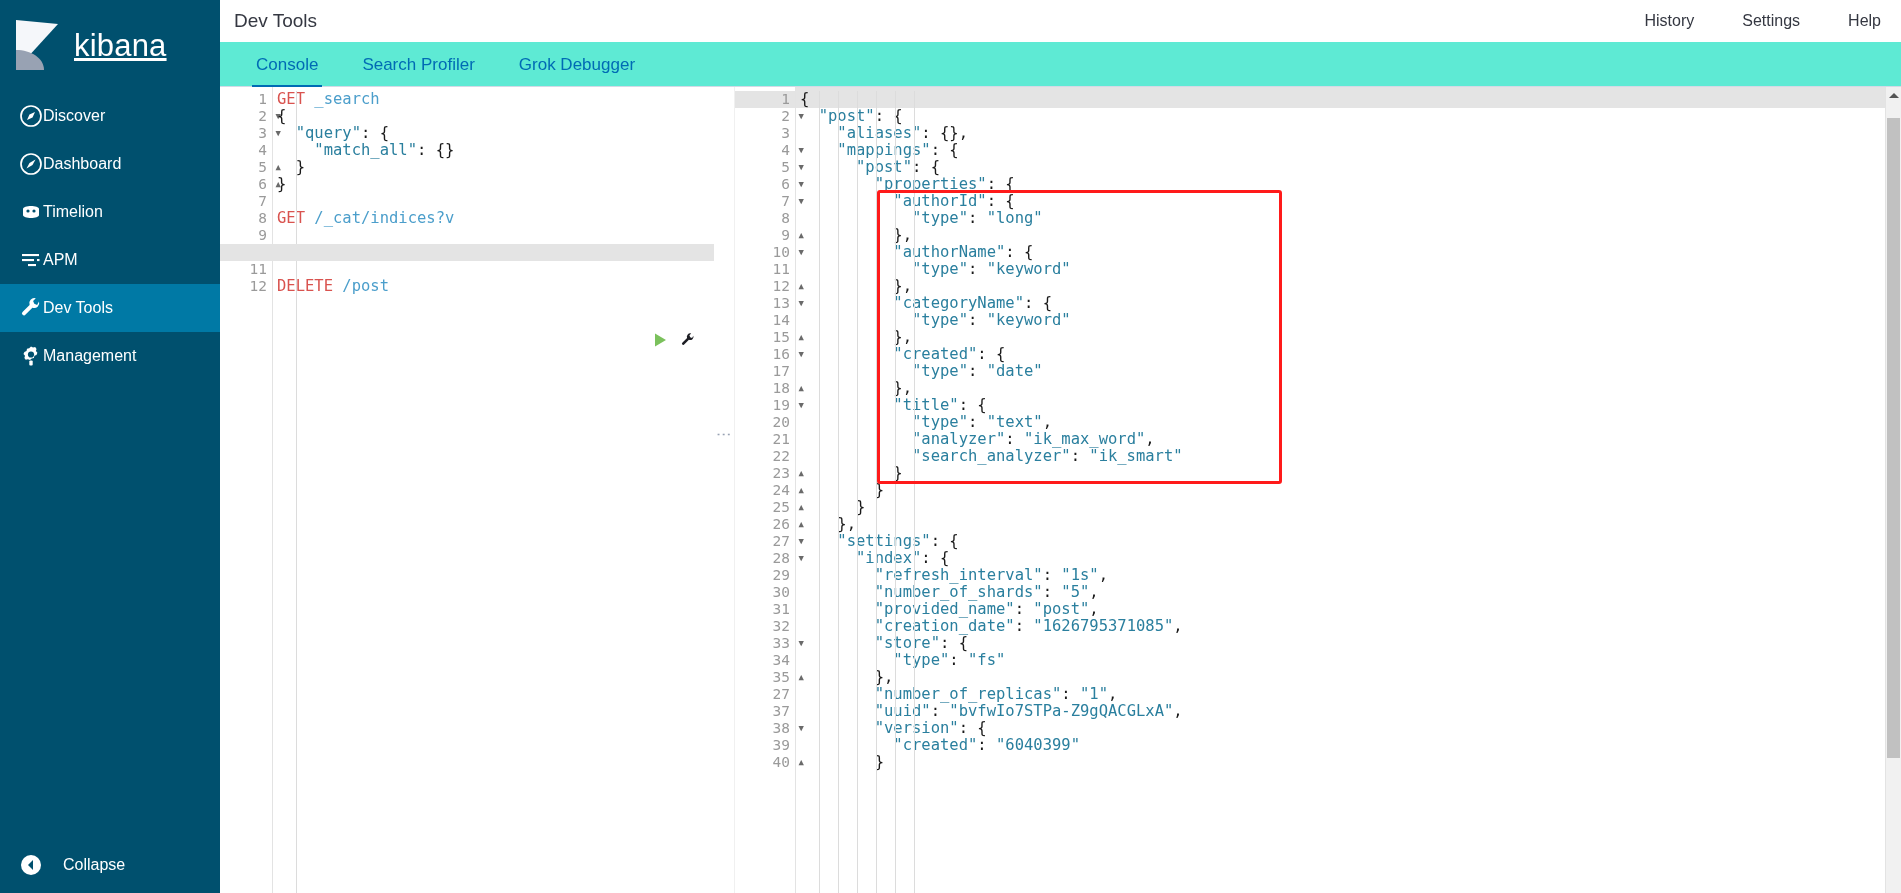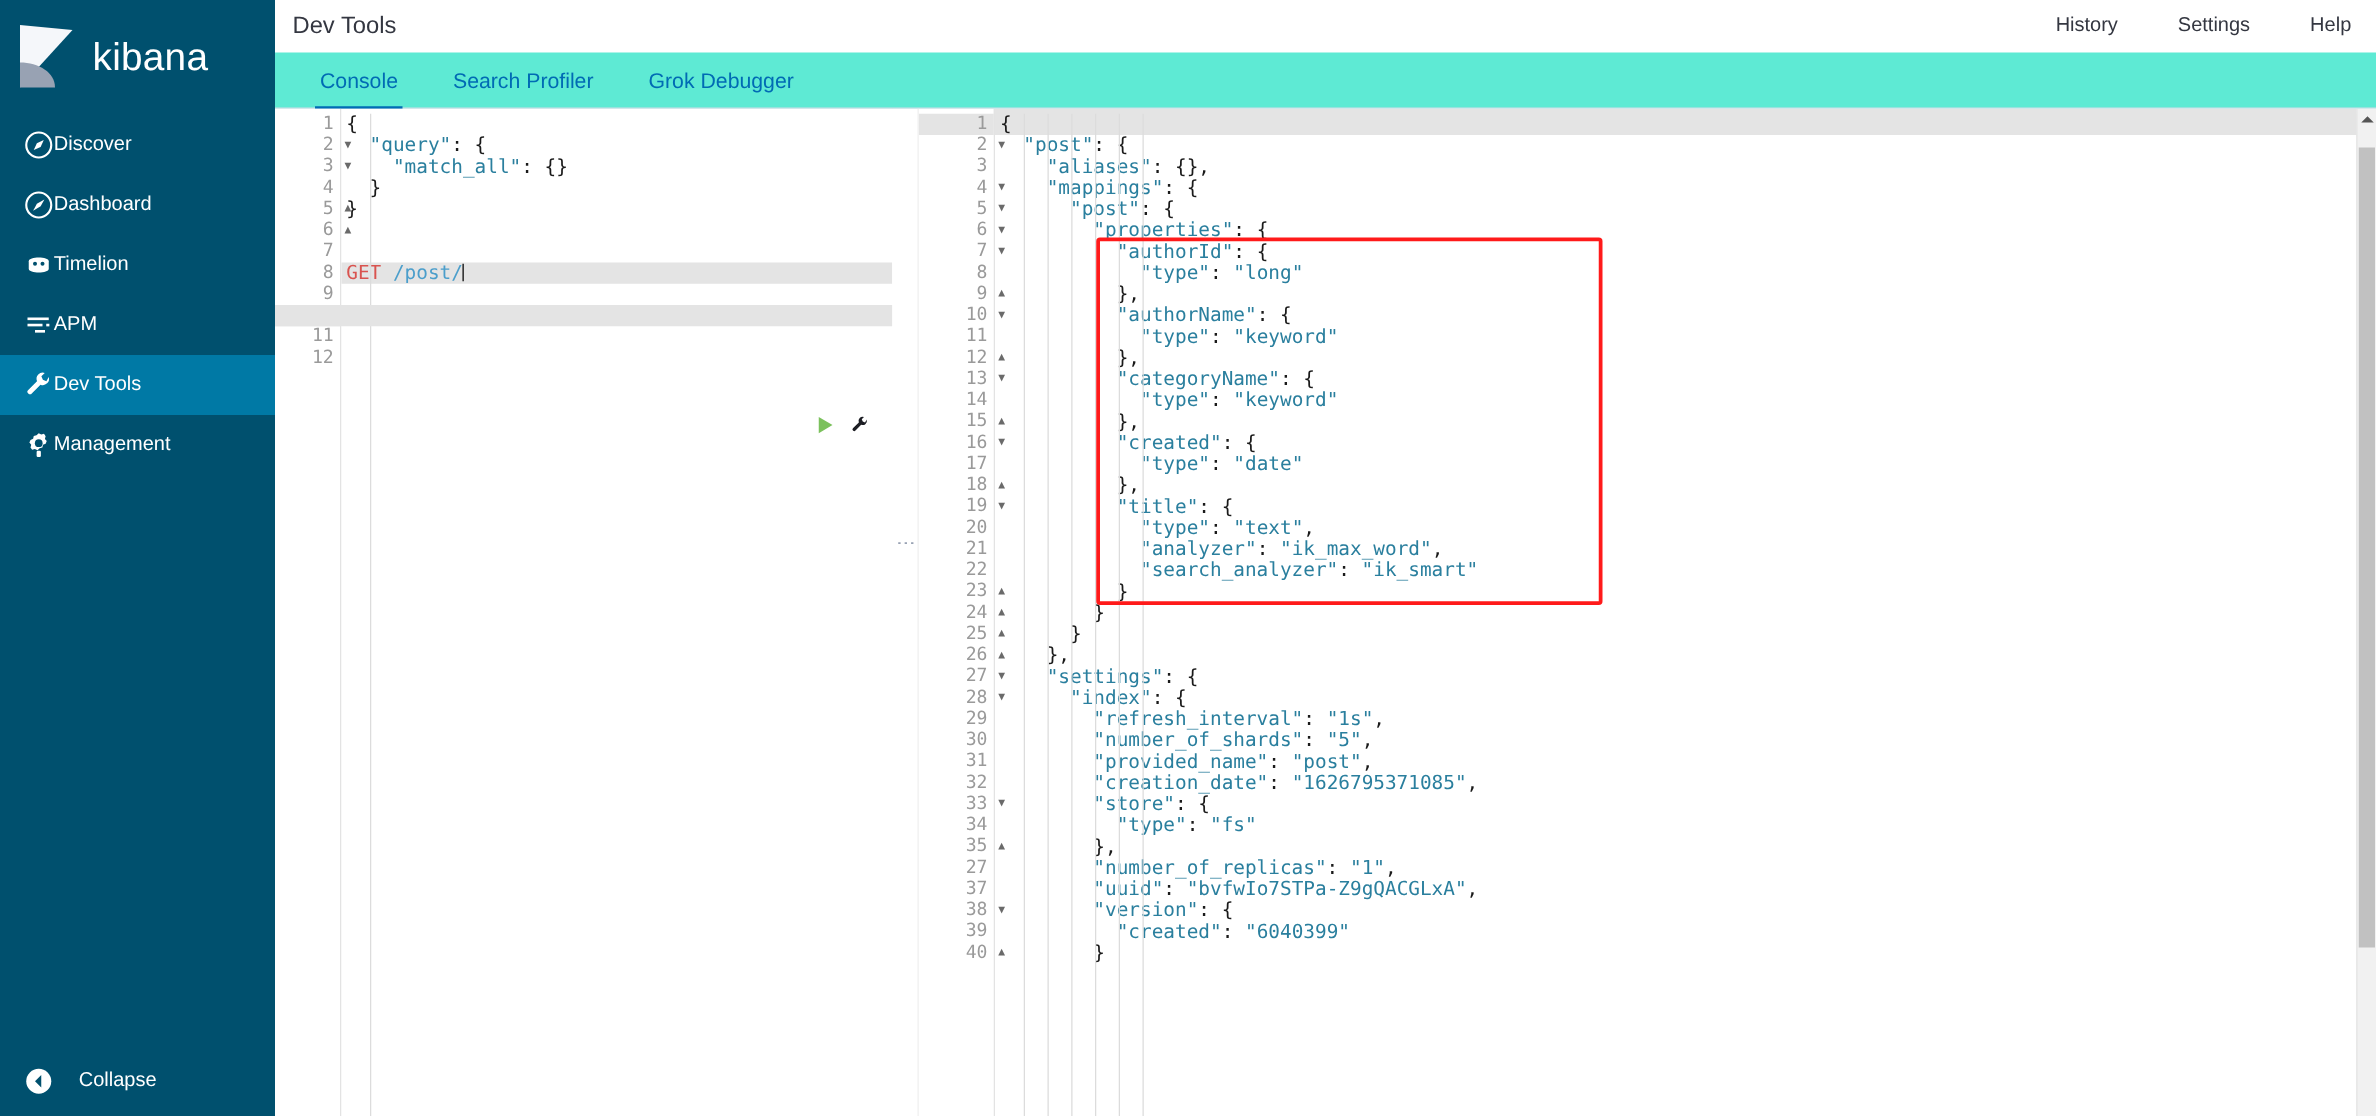--- a/index.html
+++ b/index.html
@@ -19,21 +19,21 @@
     display: flex; flex-direction: column;
     position: relative;
   }
   .brand {
     display: flex; align-items: center;
     height: 92px; padding-left: 14px;
     gap: 14px;
   }
   .brand-mark { width: 46px; height: 52px; position: relative; flex: 0 0 auto; }
   .brand-name {
-    color: #ffffff; font-size: 31px; font-weight: 400; letter-spacing: 0.2px;
+    color: #ffffff; font-size: 31px; font-weight: 400; letter-spacing: 0.2px; text-decoration: underline;
   }
   .nav { display: flex; flex-direction: column; }
   .nav-item {
     display: flex; align-items: center;
     height: 48px; padding-left: 18px; 
     color: #ffffff; font-size: 16px;
     cursor: pointer;
   }
   .nav-item.active { background: #0079a5; }
   .nav-icon {
@@ -326,26 +326,28 @@
               <div class="gnum">5<span class="fold">▲</span></div>
               <div class="gnum">6<span class="fold">▲</span></div>
               <div class="gnum">7</div>
               <div class="gnum">8</div>
               <div class="gnum">9</div>
               <div class="gnum hl">10</div>
               <div class="gnum">11</div>
               <div class="gnum">12</div>
             </div>
           <div class="code" id="left-code">
+              <div class="ln"><span class="k-method">GET </span><span class="k-url">_search</span></div>
               <div class="ln"><span class="k-punc">{</span></div>
               <div class="ln"><span class="k-key">  "query"</span><span class="k-punc">: {</span></div>
               <div class="ln"><span class="k-key">    "match_all"</span><span class="k-punc">: {}</span></div>
               <div class="ln"><span class="k-punc">  }</span></div>
               <div class="ln"><span class="k-punc">}</span></div>
               <div class="ln"></div>
+              <div class="ln"><span class="k-method">GET </span><span class="k-url">/_cat/indices?v</span></div>
               <div class="ln"></div>
               <div class="ln hl"><span class="k-method">GET </span><span class="k-url">/post/</span><span class="caret"></span></div>
               <div class="ln"></div>
               <div class="ln"><span class="k-method">DELETE </span><span class="k-url">/post</span></div>
               <div class="indent-guide" style="left: 23px; height: 806px;"></div>
             </div>
         <div class="run-row" style="top: 157px;"></div>
           </div>
         <div class="actions" id="left-actions" style="top: 244px; left: 432px;">
           <span class="play-btn">

